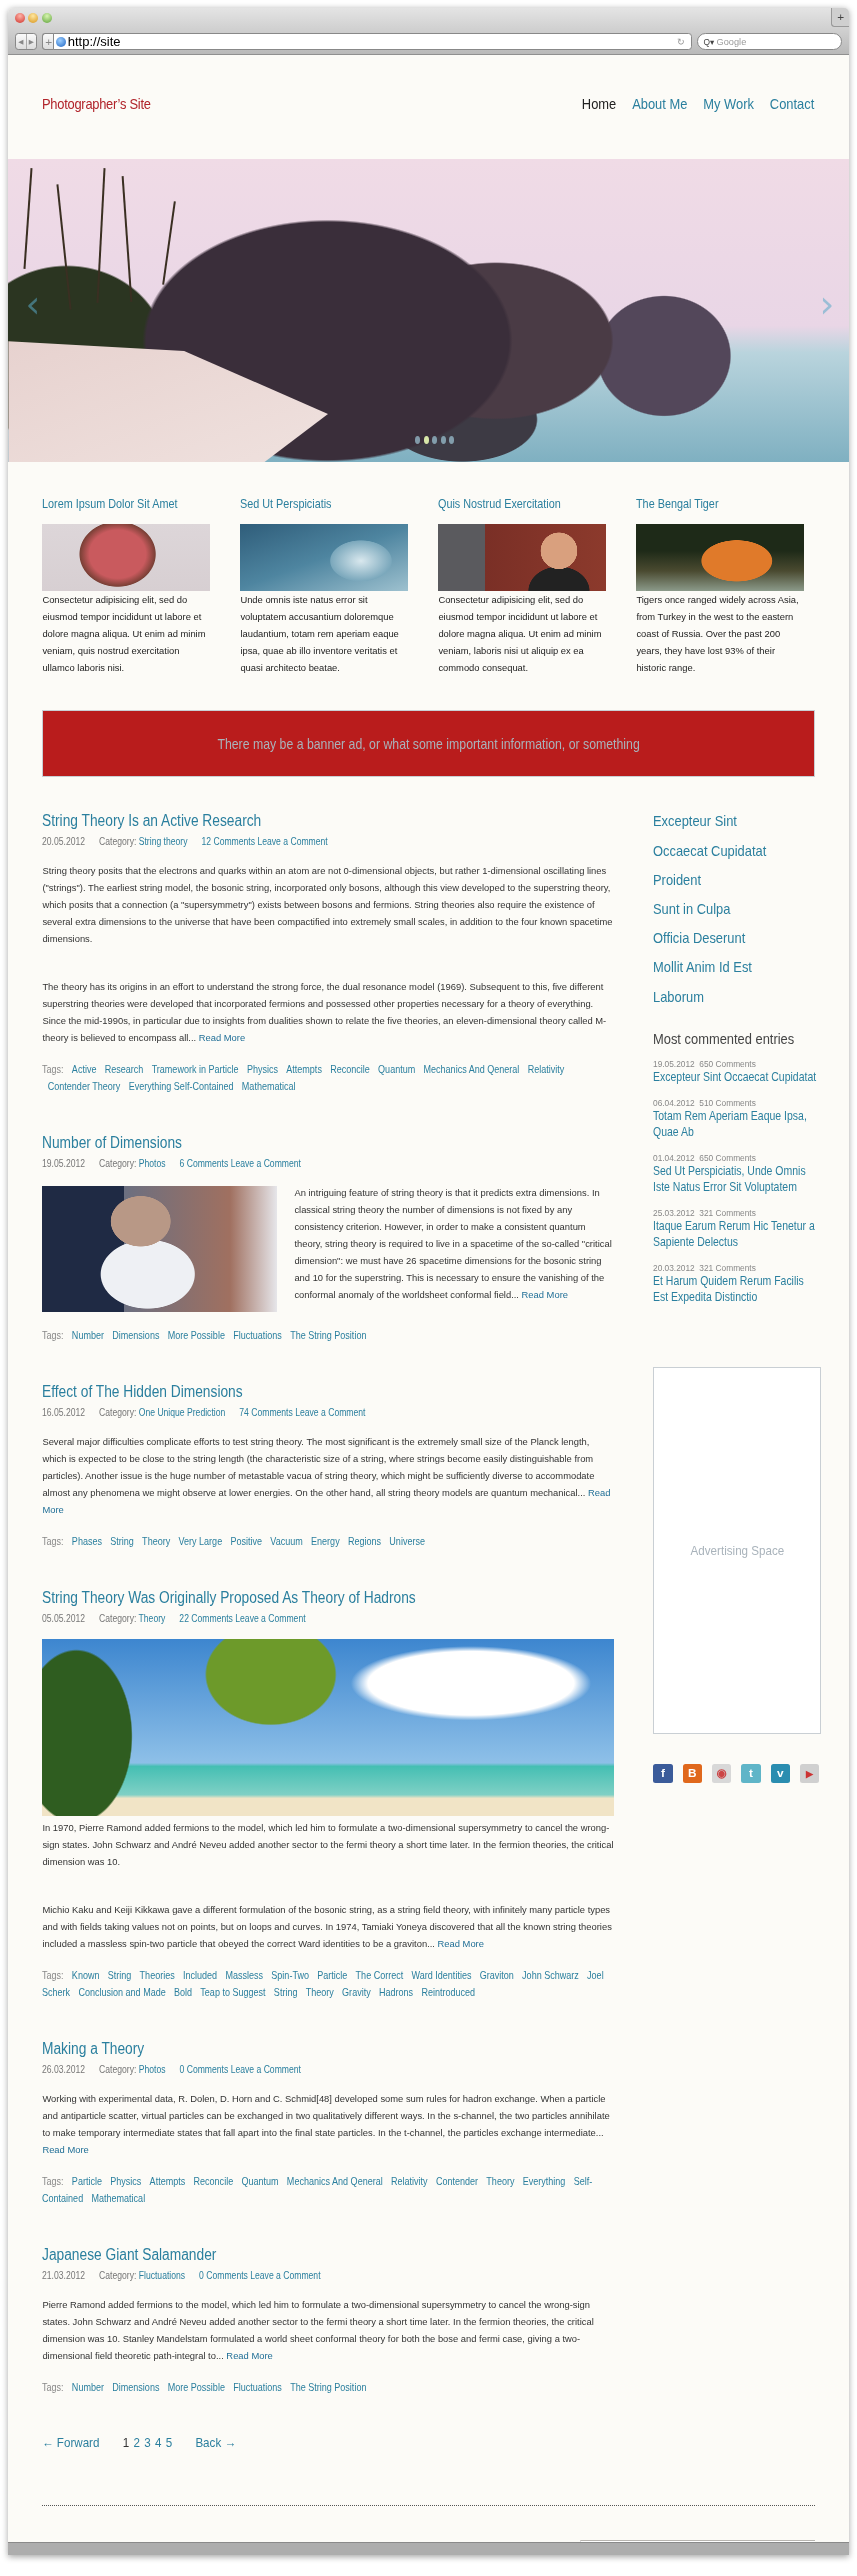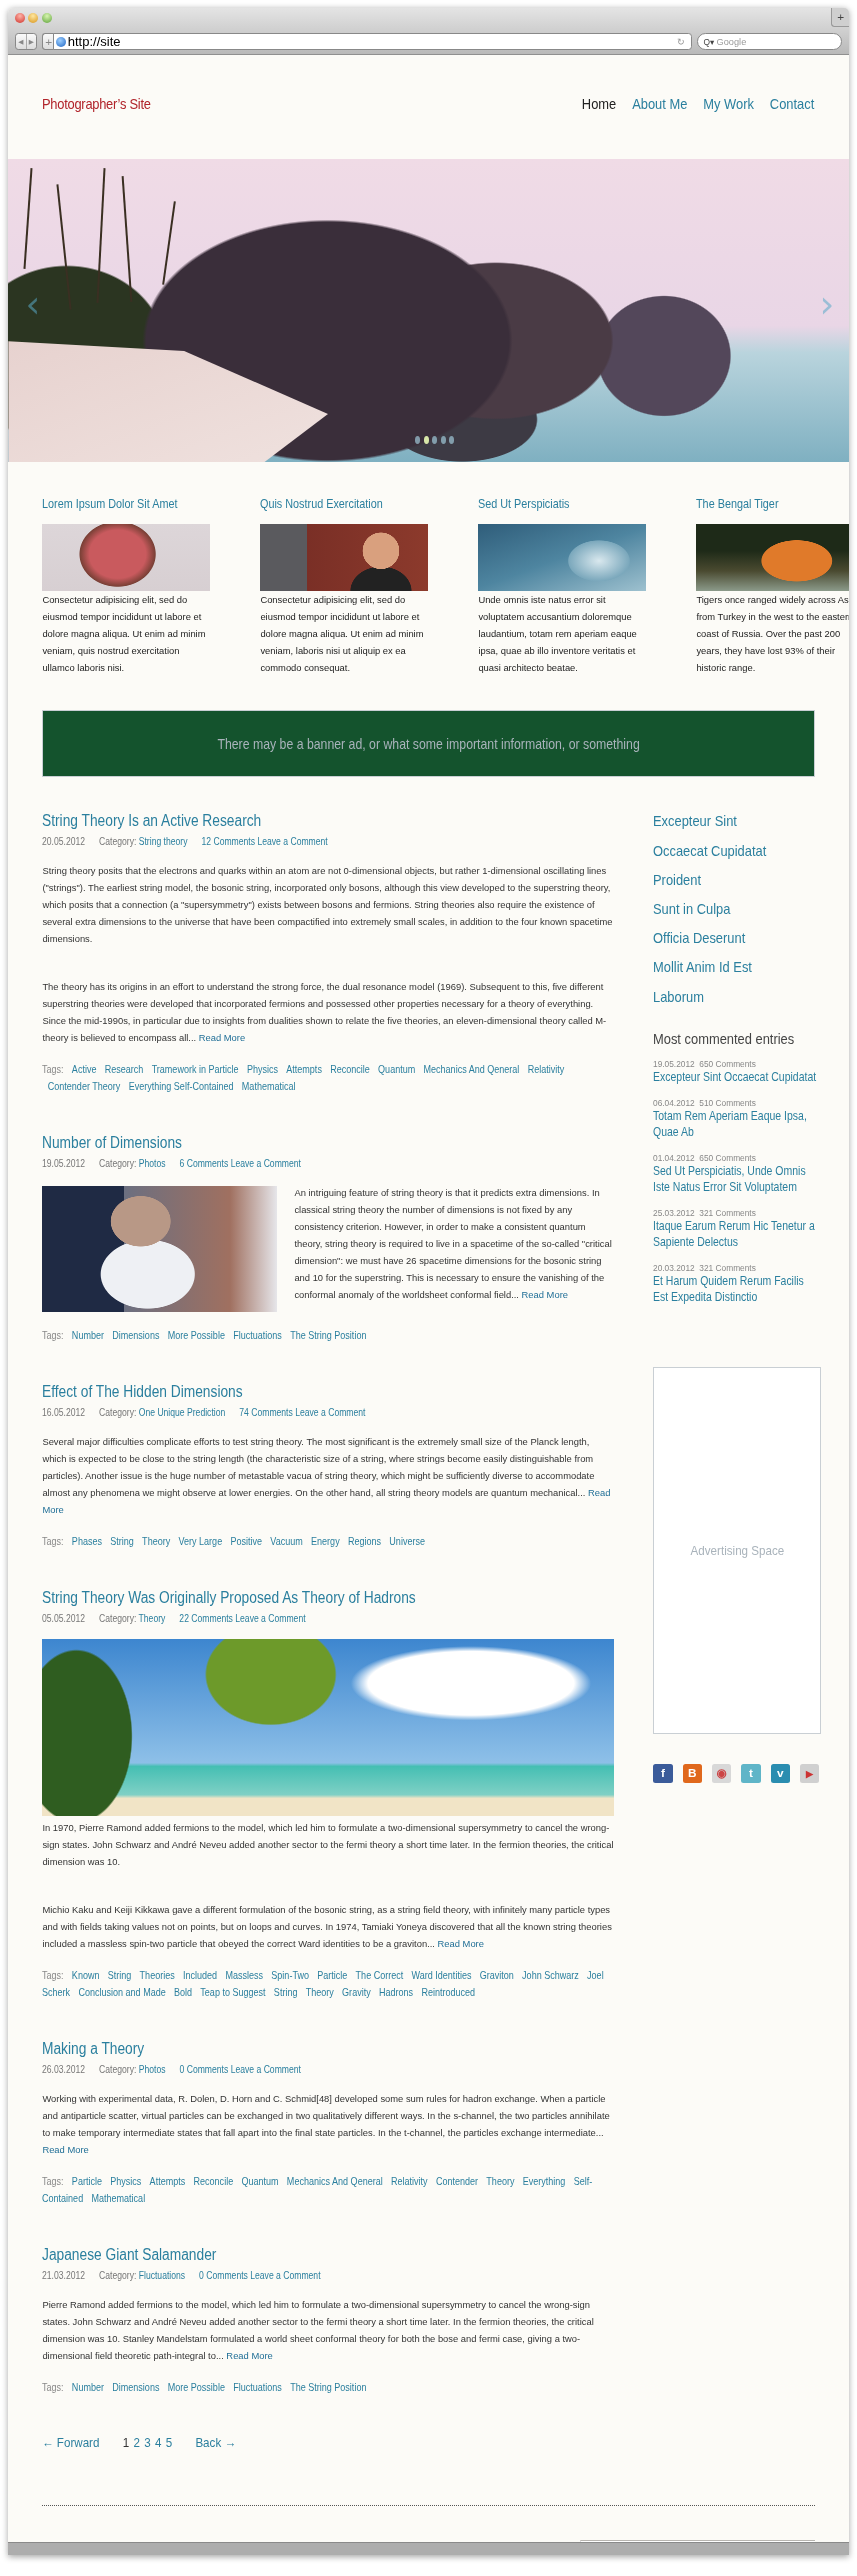--- a/index.html
+++ b/index.html
@@ -39,27 +39,27 @@
   radial-gradient(ellipse 9% 14% at 54% 86%,#3d3a44 0 98%,transparent 100%),
   radial-gradient(ellipse 12% 30% at 7% 65%,#2b3521 0 98%,transparent 100%),
   linear-gradient(180deg,#f0dbe6 0%,#e9d6e6 55%,#b9d4dd 64%,#7fb0c1 100%)}
 .sand{position:absolute;left:0;bottom:0;width:38%;height:40%;background:linear-gradient(160deg,#e7d2cf,#efe1de);clip-path:polygon(0 0,55% 8%,100% 60%,80% 100%,0 100%)}
 .palm{position:absolute;width:1.7px;background:#3a2f22}
 .hero-arrow{position:absolute;top:124px;font-size:37px;color:rgba(90,170,200,.55);font-family:"DejaVu Sans",sans-serif}
 .hero-dots{position:absolute;left:407px;bottom:18.5px;display:flex;gap:3.4px}
 .hero-dot{width:5px;height:7.6px;border-radius:50%;background:rgba(160,200,215,.7)}
 .hero-dot.active{background:#d7e6a8}
 
-.features{display:flex;padding:35px 16px 0 34px;gap:50px}
+.features{display:flex;padding:35px 16px 0 34px;gap:30px}
 .feat{width:168px}
 .feat h3{font-weight:normal;font-size:12.6px;color:#2a7f9e;transform:scaleX(.86);transform-origin:left;white-space:nowrap;height:17px}
 .feat .thumb{width:168px;height:67px;margin-top:10px}
 .feat p{font-size:9.4px;line-height:17px;color:#222;}
 
-.banner{margin:34px 0 0 34px;width:773px;height:67px;border:0.8px solid #c9cfd4;background:#14532d;display:flex;align-items:center;justify-content:center}
+.banner{margin:34px 0 0 34px;width:773px;height:67px;border:0.8px solid #c9cfd4;background:#b91c1c;display:flex;align-items:center;justify-content:center}
 .banner span{font-size:14.3px;color:#a9b3bb;transform:scaleX(.86)}
 
 .columns{display:flex;padding:0 0 0 34px;margin-top:35px}
 .main{width:572px}
 .side{width:168px;margin-left:39px}
 
 .post{margin-bottom:39px}
 .post h2{font-weight:normal;font-size:16px;color:#2a7f9e;transform:scaleX(.86);transform-origin:left;white-space:nowrap}
 .meta{font-size:10px;color:#777;margin-top:5.9px;transform:scaleX(.86);transform-origin:left;white-space:nowrap}
 .meta a{color:#2a7f9e;text-decoration:none}
@@ -155,28 +155,28 @@
       </div>
     </div>
 
     <div class="features">
       <div class="feat">
         <h3>Lorem Ipsum Dolor Sit Amet</h3>
         <div class="thumb" style="background:radial-gradient(ellipse 28% 60% at 45% 45%,#c95a5e 0 60%,#7a4036 80%,transparent 82%),linear-gradient(#ddd6d9,#d7cfd2)"></div>
         <p>Consectetur adipisicing elit, sed do eiusmod tempor incididunt ut labore et dolore magna aliqua. Ut enim ad minim veniam, quis nostrud exercitation ullamco laboris nisi.</p>
       </div>
       <div class="feat">
+        <h3>Sed Ut Perspiciatis</h3>
+        <div class="thumb" style="background:radial-gradient(ellipse 30% 50% at 72% 55%,#d9e8ee,#7ba8bc 60%,transparent 62%),linear-gradient(160deg,#2f5d7a,#4e85a0 50%,#9ec1cf)"></div>
+        <p>Unde omnis iste natus error sit voluptatem accusantium doloremque laudantium, totam rem aperiam eaque ipsa, quae ab illo inventore veritatis et quasi architecto beatae.</p>
+      </div>
+      <div class="feat">
         <h3>Quis Nostrud Exercitation</h3>
         <div class="thumb" style="background:radial-gradient(ellipse 12% 30% at 72% 40%,#d9a07e 0 90%,transparent 92%),radial-gradient(ellipse 20% 40% at 72% 100%,#222 0 90%,transparent 92%),linear-gradient(90deg,#5a5a5e 0 28%,#7a2f26 28%,#8c3a2c 100%)"></div>
         <p>Consectetur adipisicing elit, sed do eiusmod tempor incididunt ut labore et dolore magna aliqua. Ut enim ad minim veniam, laboris nisi ut aliquip ex ea commodo consequat.</p>
-      </div>
-      <div class="feat">
-        <h3>Sed Ut Perspiciatis</h3>
-        <div class="thumb" style="background:radial-gradient(ellipse 30% 50% at 72% 55%,#d9e8ee,#7ba8bc 60%,transparent 62%),linear-gradient(160deg,#2f5d7a,#4e85a0 50%,#9ec1cf)"></div>
-        <p>Unde omnis iste natus error sit voluptatem accusantium doloremque laudantium, totam rem aperiam eaque ipsa, quae ab illo inventore veritatis et quasi architecto beatae.</p>
       </div>
       <div class="feat">
         <h3>The Bengal Tiger</h3>
         <div class="thumb" style="background:radial-gradient(ellipse 26% 38% at 60% 55%,#e07a2a 0 80%,transparent 82%),linear-gradient(#1e2a18 0 40%,#4a4a30 70%,#8b9a8a)"></div>
         <p>Tigers once ranged widely across Asia, from Turkey in the west to the eastern coast of Russia. Over the past 200 years, they have lost 93% of their historic range.</p>
       </div>
     </div>
 
     <div class="banner">
       <span>There may be a banner ad, or what some important information, or something</span>

